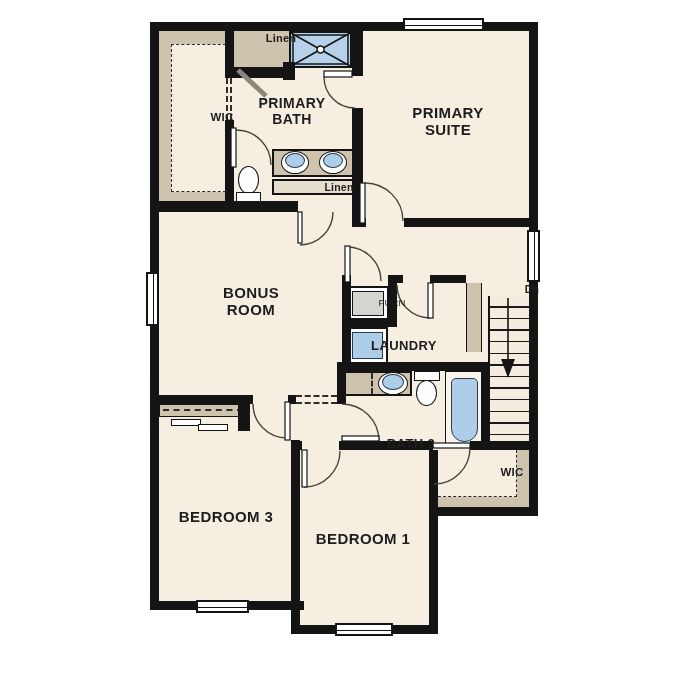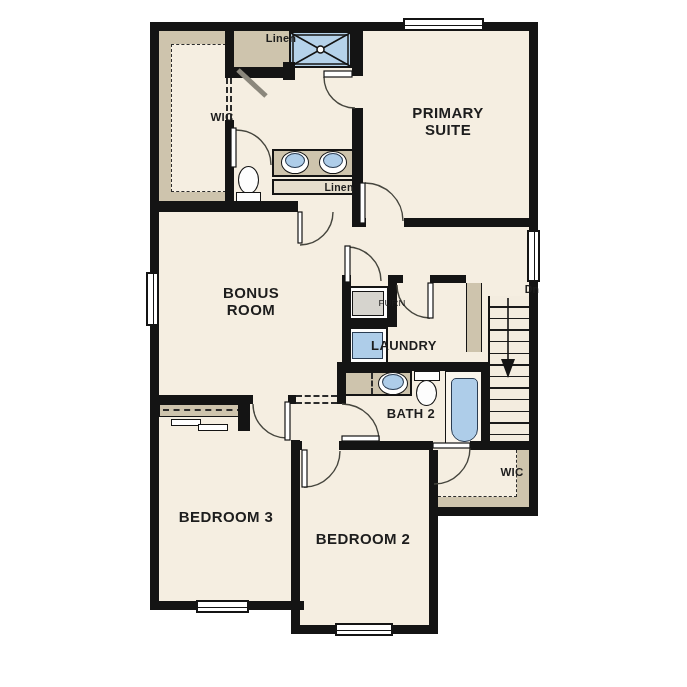--- a/index.html
+++ b/index.html
@@ -170,26 +170,27 @@
     <g fill="none">
       <path d="M 470 448 A 36 36 0 0 1 434 484" stroke="#46463e" stroke-width="1.4"></path>
       <rect x="433" y="443" width="37" height="5" fill="#ffffff" stroke="#141414" stroke-width="1.2"></rect>
     </g>
     <g>
       <path d="M 508 298 L 508 360" stroke="#141414" stroke-width="1.6" fill="none"></path>
       <polygon points="501,359 515,359 508,378" fill="#141414"></polygon>
     </g>
   </svg>
 
+  <div class="label" style="left:292px;top:111px;font-size:14px;width:92px;">PRIMARY BATH</div>
   <div class="label" style="left:251px;top:301px;font-size:15px;width:90px;">BONUS ROOM</div>
   <div class="label" style="left:448px;top:121px;font-size:15px;width:100px;">PRIMARY SUITE</div>
   <div class="label" style="left:404px;top:346px;font-size:13px;white-space:nowrap;">LAUNDRY</div>
-  <div class="label" style="left:411px;top:414px;font-size:13px;white-space:nowrap;">BATH 2</div>
+  <div class="label" style="left:411px;top:444px;font-size:13px;white-space:nowrap;">BATH 2</div>
   <div class="label" style="left:226px;top:517px;font-size:15px;white-space:nowrap;">BEDROOM 3</div>
-  <div class="label" style="left:363px;top:539px;font-size:15px;white-space:nowrap;">BEDROOM 2</div>
+  <div class="label" style="left:363px;top:539px;font-size:15px;white-space:nowrap;">BEDROOM 1</div>
   <div class="label small" style="left:198px;top:118px;font-size:11.5px;font-weight:600;">WIC</div>
   <div class="label small" style="left:488px;top:473px;font-size:11.5px;font-weight:600;">WIC</div>
   <div class="label small" style="left:257px;top:38px;font-size:11px;font-weight:600;">Linen</div>
   <div class="label small" style="left:315px;top:187px;font-size:10.5px;font-weight:600;z-index:8;">Linen</div>
   <div class="label small" style="left:368px;top:303px;font-size:9.5px;font-weight:400;z-index:8;">FURN</div>
   <div class="label small" style="left:508px;top:289px;font-size:10.5px;font-weight:600;">Dn</div>
 
 </div>
 
 </body></html>

